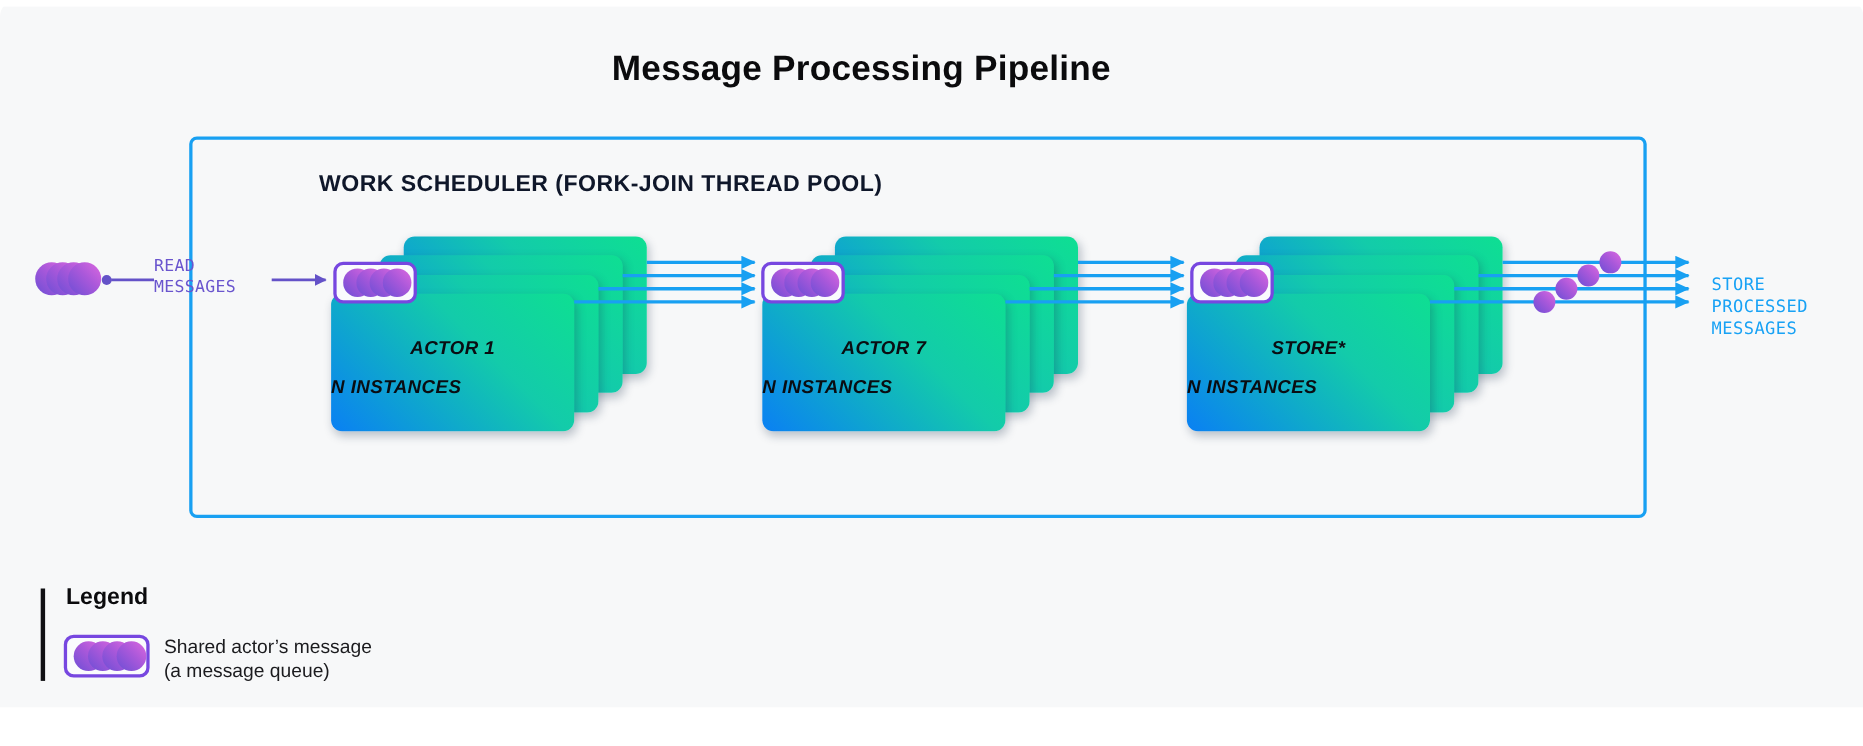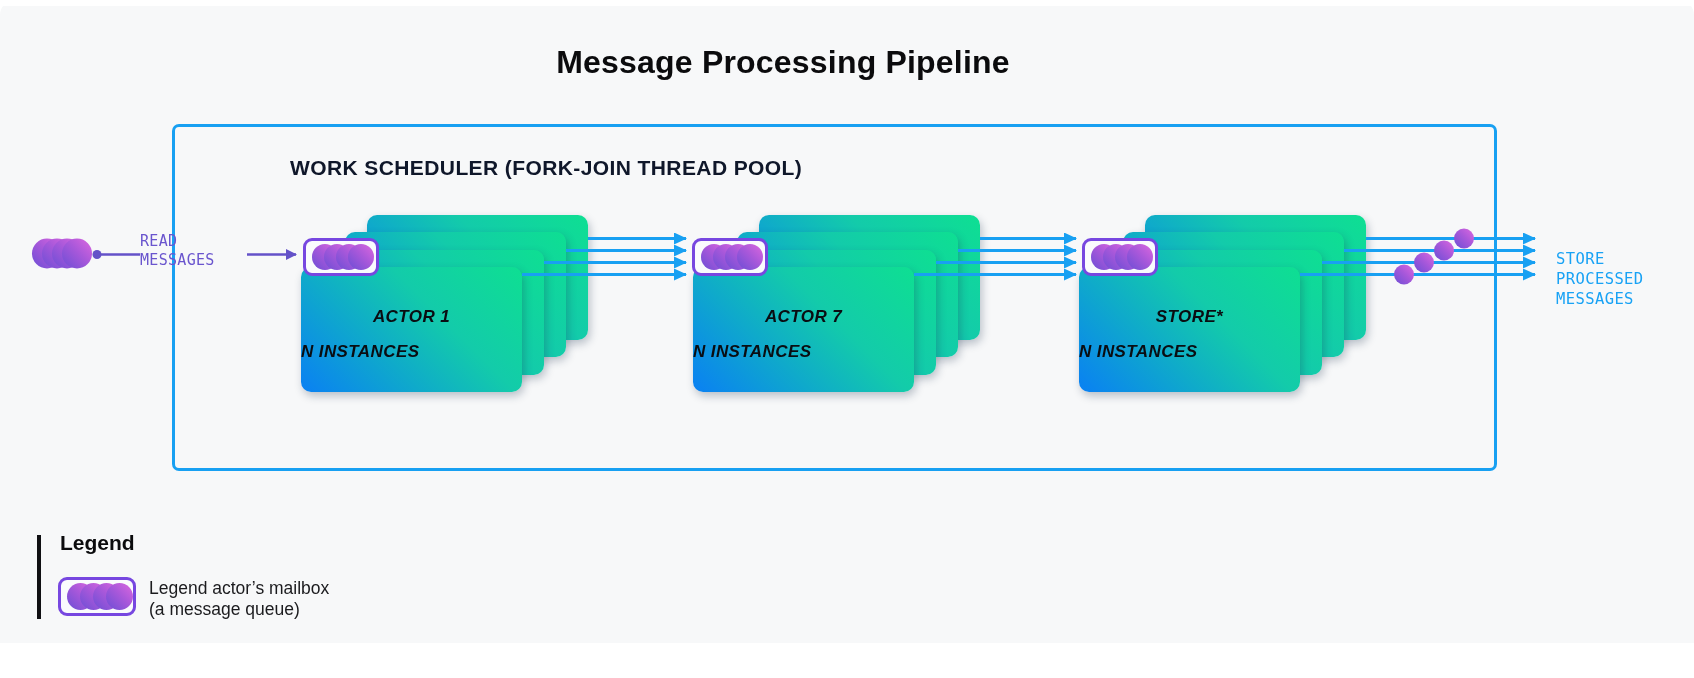--- a/index.html
+++ b/index.html
@@ -174,15 +174,15 @@
 MESSAGES</div>
 
   <div class="legend-bar abs"></div>
   <div class="legend-title abs">Legend</div>
   <div class="legend-mailbox abs">
     <div class="mdot"></div>
     <div class="mdot"></div>
     <div class="mdot"></div>
     <div class="mdot"></div>
   </div>
-  <div class="legend-text prelines abs">Legend actor’s mailbox
+  <div class="legend-text prelines abs">Shared actor’s message
 (a message queue)</div>
 </div>
 
 </body></html>

